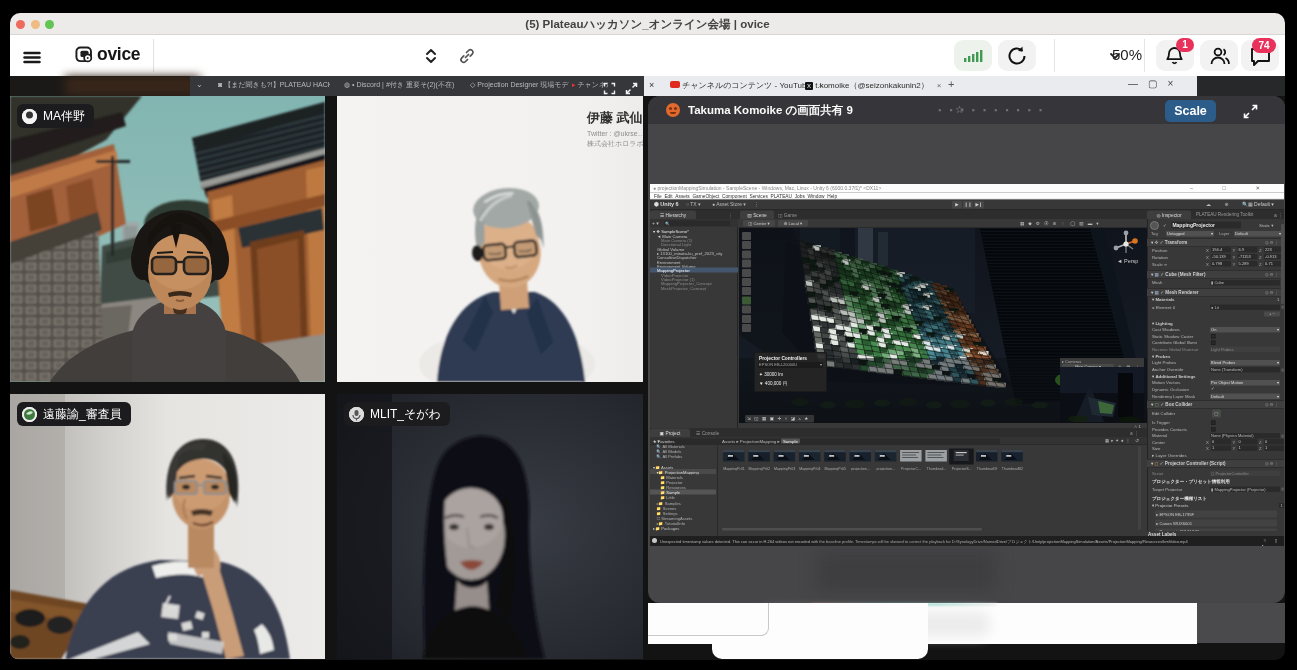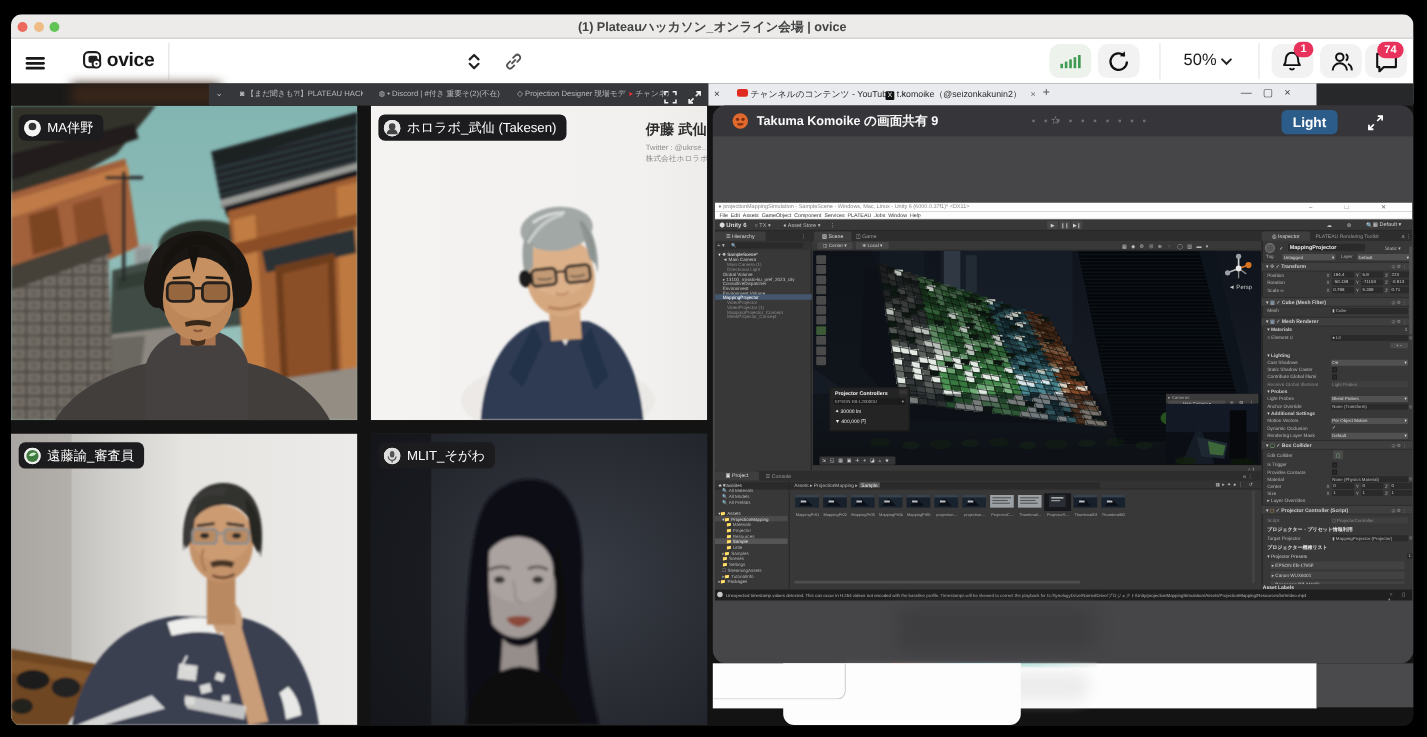--- a/index.html
+++ b/index.html
@@ -16,21 +16,21 @@
 .lbl{position:absolute;left:7px;top:8px;background:#1c1c1e;border-radius:6px;color:#fff;font-size:12px;display:flex;align-items:center;padding:3px 9px 3px 5px;height:24px;}
 .lbl .av{width:15px;height:15px;border-radius:50%;background:#fdfdfd;margin-right:6px;position:relative;}
 </style></head>
 <body>
 <div id="win">
 
   <div id="titlebar">
     <div class="tl" style="left:6px;background:#ec6a5e;"></div>
     <div class="tl" style="left:20.5px;background:#eebc84;"></div>
     <div class="tl" style="left:35px;background:#61c454;"></div>
-    <div id="wtitle">(1) Plateauハッカソン_オンライン会場 | ovice</div>
+    <div id="wtitle">(5) Plateauハッカソン_オンライン会場 | ovice</div>
   </div>
 
   <div id="toolbar">
     <svg class="abs" style="left:13px;top:16px;" width="18" height="13" viewBox="0 0 18 13">
         <g stroke="#1a1a1a" stroke-width="2.5" stroke-linecap="round">
           <line x1="1.5" y1="2" x2="16.5" y2="2"></line>
           <line x1="1.5" y1="6.5" x2="16.5" y2="6.5"></line>
           <line x1="1.5" y1="11" x2="16.5" y2="11"></line>
         </g>
       </svg>
@@ -64,21 +64,21 @@
           <rect x="13" y="5" width="2.4" height="10"></rect>
           <rect x="17" y="3" width="2.4" height="12"></rect>
         </g>
       </svg>
     <div class="tbtn" style="left:988px;width:38px;"></div>
     <svg class="abs" style="left:996px;top:10px;" width="22" height="22" viewBox="0 0 22 22">
         <path d="M18.5 11 a7.5 7.5 0 1 1 -2.2-5.3" fill="none" stroke="#111" stroke-width="2"></path>
         <path d="M16.5 1.5 L16.8 6.4 L12 6.1 Z" fill="#111"></path>
       </svg>
     <div class="abs" style="left:1044px;top:4px;width:1px;height:33px;background:#e6e4e3;"></div>
-    <div class="abs" style="left:1066px;top:11px;font-size:15px;color:#1c1c1c;">50%</div>
+    <div class="abs" style="left:1102px;top:11px;font-size:15px;color:#1c1c1c;">50%</div>
     <svg class="abs" style="left:1099px;top:17px;" width="12" height="8" viewBox="0 0 12 8">
         <path d="M2 2 L6 6 L10 2" fill="none" stroke="#222" stroke-width="1.8" stroke-linecap="round"></path>
       </svg>
     <div class="abs" style="left:1134px;top:4px;width:1px;height:33px;background:#e6e4e3;"></div>
     <div class="tbtn" style="left:1146px;width:38px;"></div>
     <svg class="abs" style="left:1155px;top:11px;" width="19" height="20" viewBox="0 0 19 20">
         <path d="M9.5 2 a5.5 5.5 0 0 1 5.5 5.5 c0 3 .8 4.6 1.7 5.7 H2.3 c.9-1.1 1.7-2.7 1.7-5.7 A5.5 5.5 0 0 1 9.5 2 Z" fill="none" stroke="#111" stroke-width="1.8" stroke-linejoin="round"></path>
         <path d="M7.5 16 a2.2 2.2 0 0 0 4 0" fill="none" stroke="#111" stroke-width="1.8"></path>
       </svg>
     <div class="badge" style="left:1166px;top:3px;width:18px;height:14px;">1</div>
@@ -239,25 +239,21 @@
 <path d="M152,104 Q166,96 182,98" stroke="#d8dcda" stroke-width="2.5" fill="none"></path>
 <rect x="146" y="147" width="22" height="15" rx="4" fill="#c29a74" stroke="#332e2a" stroke-width="2.6"></rect>
 <rect x="177" y="147" width="22" height="15" rx="4" fill="#c29a74" stroke="#332e2a" stroke-width="2.6"></rect>
 <line x1="168" y1="151" x2="177" y2="151" stroke="#332e2a" stroke-width="2.2"></line>
 <path d="M151,155 Q157,158 164,156 M181,156 Q188,158 194,156" stroke="#6a5a48" stroke-width="1.6" fill="none"></path>
 <ellipse cx="140" cy="154" rx="5.5" ry="8" fill="#1d1d1b"></ellipse>
 <path d="M158,182 Q172,188 188,182" stroke="#b5845e" stroke-width="2.6" fill="none"></path>
 <path d="M166,170 Q172,174 178,170" stroke="#c0906a" stroke-width="2" fill="none"></path>
 </g>
 </g>
-</svg><div class="lbl"><span class="av"><svg width="15" height="15" viewBox="0 0 15 15">
-              <circle cx="7.5" cy="7.5" r="7.5" fill="#e8e8e8"></circle>
-              <circle cx="7.5" cy="6" r="3" fill="#444"></circle>
-              <path d="M2.5,13 a5,5 0 0 1 10,0" fill="#444"></path>
-            </svg></span>ホロラボ_武仙 (Takesen)</div></div>
+</svg></div>
     <div class="tile" id="t4" style="left:327px;top:318px;width:306px;height:265px;"><svg width="306" height="265" viewBox="0 0 306 265">
 <defs>
 <filter id="b5" x="-10%" y="-10%" width="120%" height="120%">
               <feGaussianBlur stdDeviation="1.4"></feGaussianBlur>
             </filter>
 <radialGradient id="bg4" cx="0.62" cy="0.5" r="0.95">
               <stop offset="0" stop-color="#383c44"></stop>
               <stop offset="0.55" stop-color="#262930"></stop>
               <stop offset="1" stop-color="#15171b"></stop>
             </radialGradient>
@@ -360,21 +356,21 @@
     <div id="share" class="abs" style="left:638px;top:20px;width:637px;height:507px;background:#464649;border-radius:12px;overflow:hidden;">
       <div class="abs" style="left:0;top:0;width:100%;height:28px;background:#36363a;"></div>
       <div class="abs" style="left:18px;top:7px;width:14px;height:14px;border-radius:50%;background:#e06a2e;"></div>
         <div class="abs" style="left:21px;top:11px;width:3px;height:3px;border-radius:50%;background:#7a3010;"></div>
         <div class="abs" style="left:26px;top:11px;width:3px;height:3px;border-radius:50%;background:#7a3010;"></div>
         <div class="abs" style="left:22px;top:15.5px;width:6px;height:2.5px;border-radius:0 0 3px 3px;background:#7a3010;"></div>
       <div class="abs" style="left:40px;top:7px;font-size:11.5px;font-weight:700;color:#fafafa;">Takuma Komoike の画面共有 9</div>
       <div class="abs" style="left:307px;top:8px;color:#9a9a9c;font-size:10px;">☆</div>
       <div class="abs" style="left:290px;top:9px;width:172px;height:10px;color:#6f6f72;font-size:9px;letter-spacing:8px;overflow:hidden;">▪▪▪▪▪▪▪▪▪▪</div>
 
-      <div class="abs" style="left:517px;top:4px;width:51px;height:22px;background:#2b5c8a;border-radius:5px;color:#fff;font-size:12.5px;font-weight:700;text-align:center;line-height:22px;">Light</div>
+      <div class="abs" style="left:517px;top:4px;width:51px;height:22px;background:#2b5c8a;border-radius:5px;color:#fff;font-size:12.5px;font-weight:700;text-align:center;line-height:22px;">Scale</div>
       <svg class="abs" style="left:595px;top:8px;" width="15" height="15" viewBox="0 0 15 15">
           <g stroke="#fff" stroke-width="1.6" fill="none">
             <path d="M9 6 L13.5 1.5 M9.5 1.5 h4 v4 M6 9 L1.5 13.5 M1.5 9.5 v4 h4"></path>
           </g>
         </svg>
       <div id="unity" class="abs" style="left:2px;top:88px;width:634px;height:362px;background:#383838;overflow:hidden;">
           <div style="position:absolute;left:0;top:0;width:1268px;height:724px;transform:scale(0.5);transform-origin:0 0;background:#383838;">
 <div class="abs" style="left:0;top:0;width:1268px;height:17px;background:#fdfdfd;"></div>
 <div class="abs" style="left:6px;top:2px;font-size:10px;color:#888;white-space:nowrap;">● projectionMappingSimulation - SampleScene - Windows, Mac, Linux - Unity 6 (6000.0.37f1)* &lt;DX11&gt;</div>
 <div class="abs" style="left:1080px;top:2px;font-size:11px;color:#666;letter-spacing:28px;white-space:nowrap;">– □ ✕</div>

